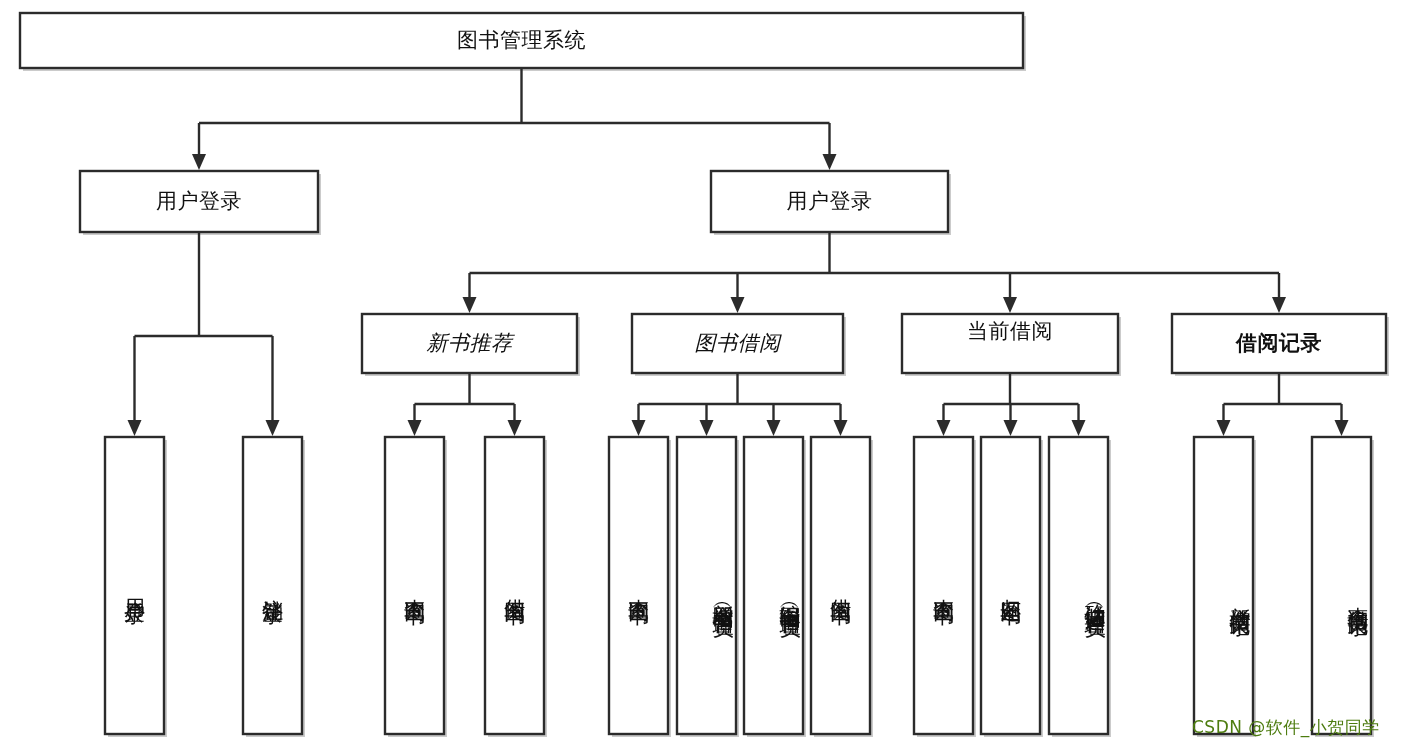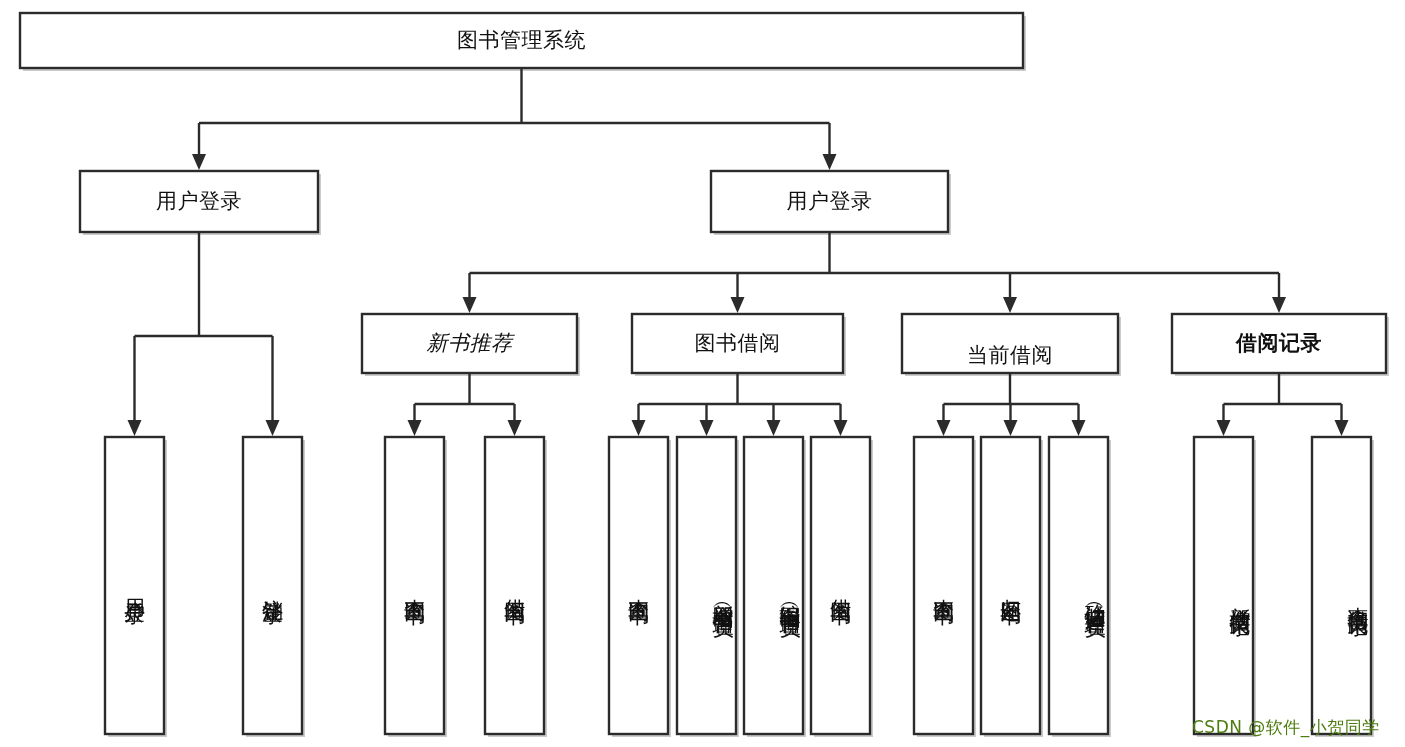--- a/index.html
+++ b/index.html
@@ -189,22 +189,22 @@
         <rect class="node-box" x="1194" y="437" width="59" height="297"></rect>
         <rect class="node-box" x="1312" y="437" width="59" height="297"></rect>
       </g>
   </svg>
 
   <div id="label-layer">
       <div class="node-label horizontal" style="left: 20px; top: 13px; width: 1003px; height: 55px;">图书管理系统</div>
       <div class="node-label horizontal" style="left: 80px; top: 171px; width: 238px; height: 61px;">用户登录</div>
       <div class="node-label horizontal" style="left: 711px; top: 171px; width: 237px; height: 61px;">用户登录</div>
       <div class="node-label horizontal" style="left: 362px; top: 314px; width: 215px; height: 59px; font-style: italic;">新书推荐</div>
-      <div class="node-label horizontal" style="left: 632px; top: 314px; width: 211px; height: 59px;">图书借阅</div>
-      <div class="node-label horizontal" style="left: 902px; top: 326px; width: 216px; height: 59px;">当前借阅</div>
+      <div class="node-label horizontal" style="left: 632px; top: 314px; width: 211px; height: 59px; font-style: italic;">图书借阅</div>
+      <div class="node-label horizontal" style="left: 902px; top: 302px; width: 216px; height: 59px;">当前借阅</div>
       <div class="node-label horizontal" style="left: 1172px; top: 314px; width: 214px; height: 59px; font-weight: bold;">借阅记录</div>
       <div class="node-label vertical root-leaf" style="left: 105px; top: 437px; width: 59px; height: 297px;">用户登录</div>
       <div class="node-label vertical root-leaf" style="left: 243px; top: 437px; width: 59px; height: 297px;">注销登录</div>
       <div class="node-label vertical root-leaf" style="left: 385px; top: 437px; width: 59px; height: 297px;">查询图书</div>
       <div class="node-label vertical root-leaf" style="left: 485px; top: 437px; width: 59px; height: 297px;">借阅图书</div>
       <div class="node-label vertical root-leaf" style="left: 609px; top: 437px; width: 59px; height: 297px;">查询图书</div>
       <div class="node-label vertical" style="left: 677px; top: 437px; width: 59px; height: 297px;">新增图书（管理员）</div>
       <div class="node-label vertical" style="left: 744px; top: 437px; width: 59px; height: 297px;">编辑图书（管理员）</div>
       <div class="node-label vertical root-leaf" style="left: 811px; top: 437px; width: 59px; height: 297px;">借阅图书</div>
       <div class="node-label vertical root-leaf" style="left: 914px; top: 437px; width: 59px; height: 297px;">查询图书</div>

